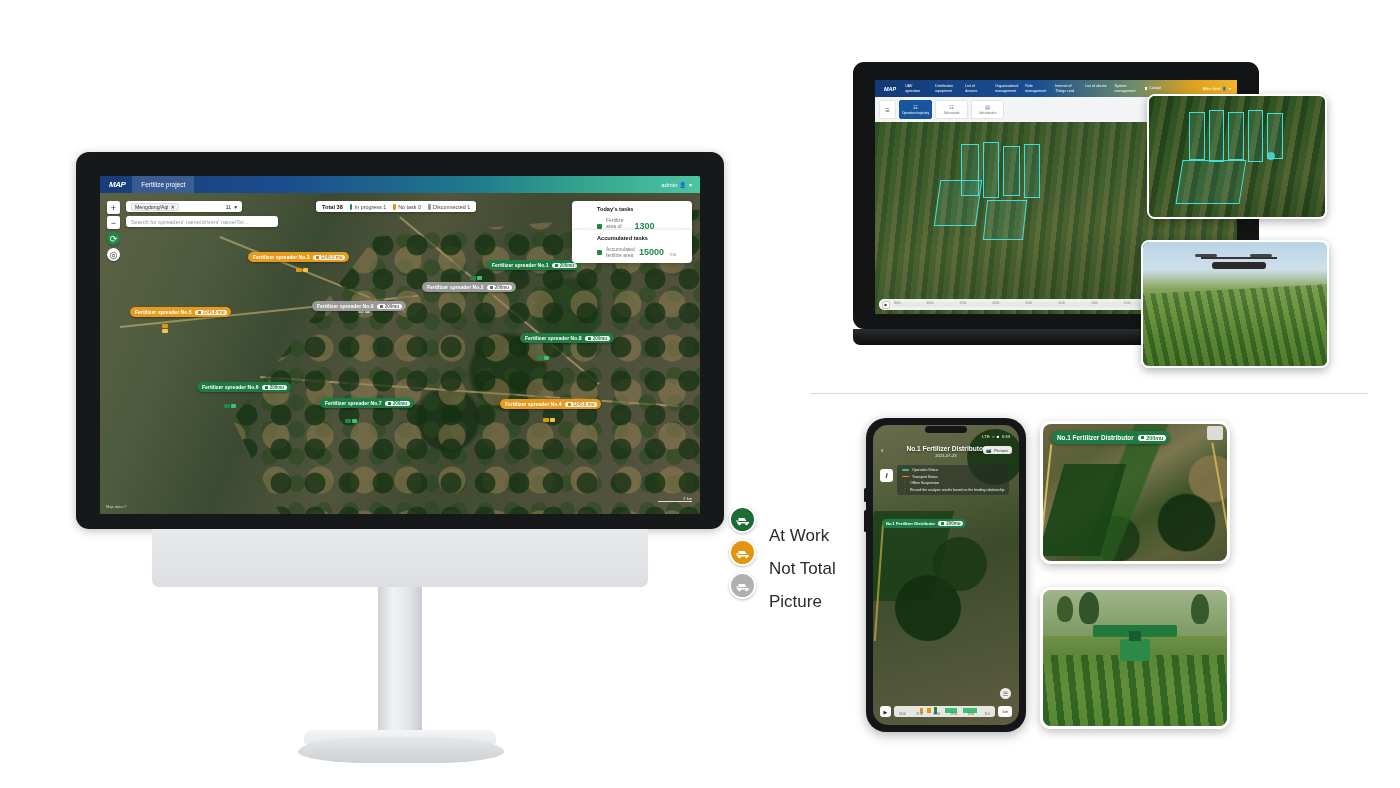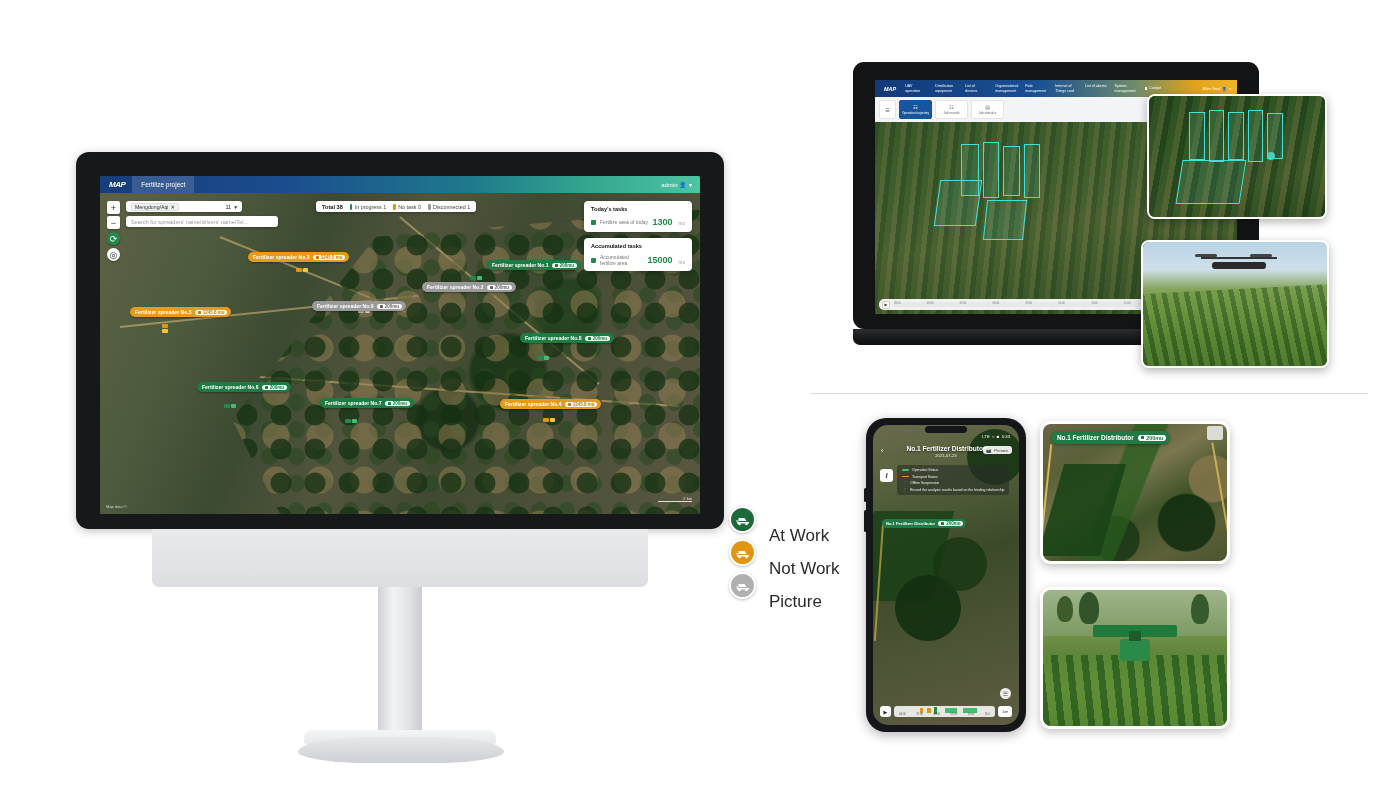--- a/index.html
+++ b/index.html
@@ -111,21 +111,21 @@
     position: absolute; left: 216px; top: 25px; height: 11px; background: #fff;
     border-radius: 3px; box-shadow: 0 1px 3px rgba(0,0,0,.3); z-index: 18;
     display: flex; align-items: center; padding: 0 6px; gap: 7px; font-size: 5.4px; color: #444;
   }
   .statusbar .tot { font-weight: bold; color: #111; font-size: 5.6px; }
   .st-item { display: flex; align-items: center; gap: 2.5px; }
   .st-dot { width: 2.5px; height: 6px; border-radius: 1px; }
 
   .panel {
     position: absolute; right: 8px; background: #fff; border-radius: 4px;
-    box-shadow: 0 1px 4px rgba(0,0,0,.3); z-index: 18; width: 108px; padding: 5px 7px;
+    box-shadow: 0 1px 4px rgba(0,0,0,.3); z-index: 18; width: 120px; padding: 5px 25px;
   }
   .panel-title { font-size: 5.6px; font-weight: bold; color: #111; margin-bottom: 5px; }
   .panel-row { display: flex; align-items: center; gap: 4px; }
   .panel-sq { width: 5px; height: 5px; background: #1f8a4c; border-radius: 1px; flex: none; }
   .panel-lbl { font-size: 5px; color: #777; }
   .panel-val { margin-left: auto; font-size: 9px; font-weight: bold; color: #1f8a4c; }
   .panel-unit { font-size: 4.6px; color: #999; margin-left: 2px; align-self: flex-end; padding-bottom: 1px; }
 
   .pin {
     position: absolute; z-index: 15; display: flex; align-items: center;
@@ -413,21 +413,21 @@
 
     <div class="panel" style="top:25px;">
       <div class="panel-title">Today’s tasks</div>
       <div class="panel-row">
         <i class="panel-sq"></i>
         <span class="panel-lbl">Fertilize area of today</span>
         <span class="panel-val">1300</span>
         <span class="panel-unit">mu</span>
       </div>
     </div>
-    <div class="panel" style="top:62px;">
+    <div class="panel" style="top:54px;">
       <div class="panel-title">Accumulated tasks</div>
       <div class="panel-row">
         <i class="panel-sq"></i>
         <span class="panel-lbl">Accumulated fertilize area</span>
         <span class="panel-val">15000</span>
         <span class="panel-unit">mu</span>
       </div>
     </div>
 
     <div class="vmark" style="left:196px;top:92px;">
@@ -558,21 +558,21 @@
     <div class="leg-row">
       <div class="leg-circ n">
         <svg width="16" height="12" viewBox="0 0 32 24">
           <path d="M4 16h24v3H4z" fill="#fff"></path>
           <path d="M7 8h12l4 6H7z" fill="#fff"></path>
           <circle cx="9" cy="20" r="2.6" fill="#fff"></circle>
           <circle cx="23" cy="20" r="2.6" fill="#fff"></circle>
           <path d="M2 13h5v2H2z" fill="#fff"></path>
         </svg>
       </div>
-      <div class="leg-lbl">Not Work</div>
+      <div class="leg-lbl">Not Total</div>
     </div>
     <div class="leg-row">
       <div class="leg-circ o">
         <svg width="16" height="12" viewBox="0 0 32 24">
           <path d="M4 16h24v3H4z" fill="#fff"></path>
           <path d="M7 8h12l4 6H7z" fill="#fff"></path>
           <circle cx="9" cy="20" r="2.6" fill="#fff"></circle>
           <circle cx="23" cy="20" r="2.6" fill="#fff"></circle>
           <path d="M2 13h5v2H2z" fill="#fff"></path>
         </svg>

